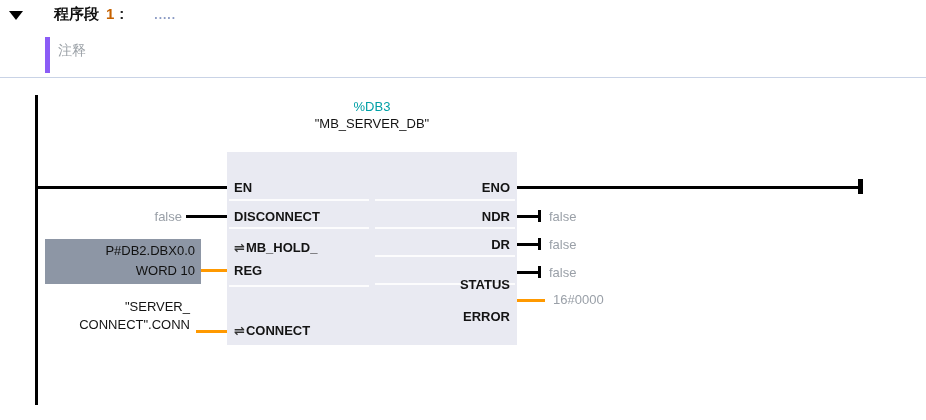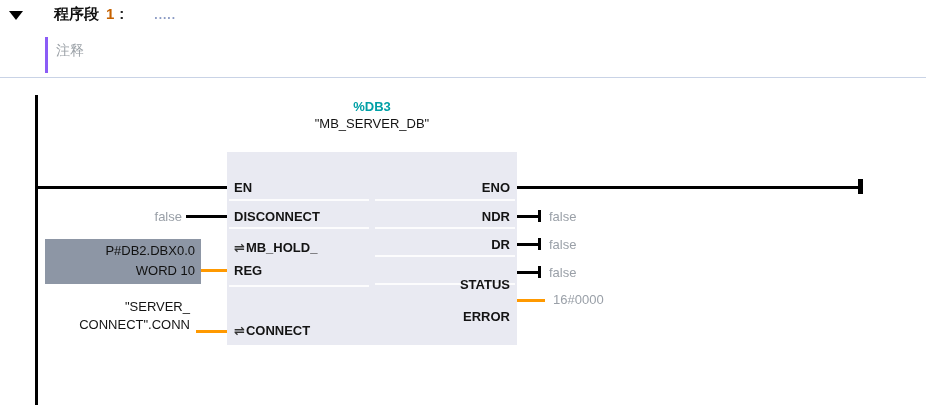--- a/index.html
+++ b/index.html
@@ -3,39 +3,39 @@
 <meta charset="utf-8">
 <style>
   * { margin:0; padding:0; box-sizing:border-box; }
   html,body { width:926px; height:420px; background:#ffffff; overflow:hidden;
               font-family:"Liberation Sans","DejaVu Sans",sans-serif; position:relative; }
   .abs { position:absolute; }
   .net-title { font-size:15px; font-weight:bold; color:#111; white-space:nowrap; }
   .net-title .num { color:#c66200; margin-left:7px; }
   .net-title .colon { color:#222; margin-left:5px; }
   .net-title .dots { color:#8a9ac4; margin-left:30px; font-size:12px; font-weight:bold; letter-spacing:1px; }
-  .comment-box { border-left:3px solid #8b5cf6; padding:4px 8px; }
+  .comment-box { border-left:5px solid #8b5cf6; padding:4px 8px; }
   .comment-text { color:#9aa0a6; font-size:14px; }
   .wire { position:absolute; background:#000; height:3px; }
   .wire.orange { background:#ff9900; }
   .tick { position:absolute; background:#000; }
   .block { background:#e9eaf2; }
   .block-header { height:19px; background:#cbccd6; text-align:center; font-weight:bold;
                   font-size:13px; line-height:19px; color:#111; }
   .pin-l { position:absolute; left:7px; font-size:13px; font-weight:bold; color:#141414; white-space:nowrap; }
   .pin-r { position:absolute; right:7px; font-size:13px; font-weight:bold; color:#141414;
            text-align:left; white-space:nowrap; }
   .inout { color:#333; margin-right:1px; font-weight:bold; }
   .sep { position:absolute; height:2px; background:rgba(255,255,255,0.85); }
   .val-gray { color:#9aa0a8; font-size:13px; white-space:nowrap; }
   .operand-dark { color:#141414; font-size:13px; white-space:nowrap; }
   .operand-box { background:#8d96a5; color:#111; font-size:13px; text-align:right;
                  padding:2px 6px; line-height:20px; }
   .right-align { text-align:right; }
-  .db-addr { color:#00a0a6; font-weight:bold; font-size:13px; }
+  .db-addr { color:#00a0a6; font-weight:normal; font-size:13px; }
   .db-name { color:#141414; font-size:13px; margin-top:2px; }
   .triangle { width:0; height:0; border-left:7px solid transparent;
               border-right:7px solid transparent; border-top:9px solid #000; }
 </style>
 </head>
 <body>
 
 <div class="abs triangle" style="left:9px; top:11px;"></div>
 <div class="abs net-title" style="left:54px; top:5px;">
   <span>程序段</span><span class="num">1</span><span class="colon">:</span><span class="dots">.....</span>

